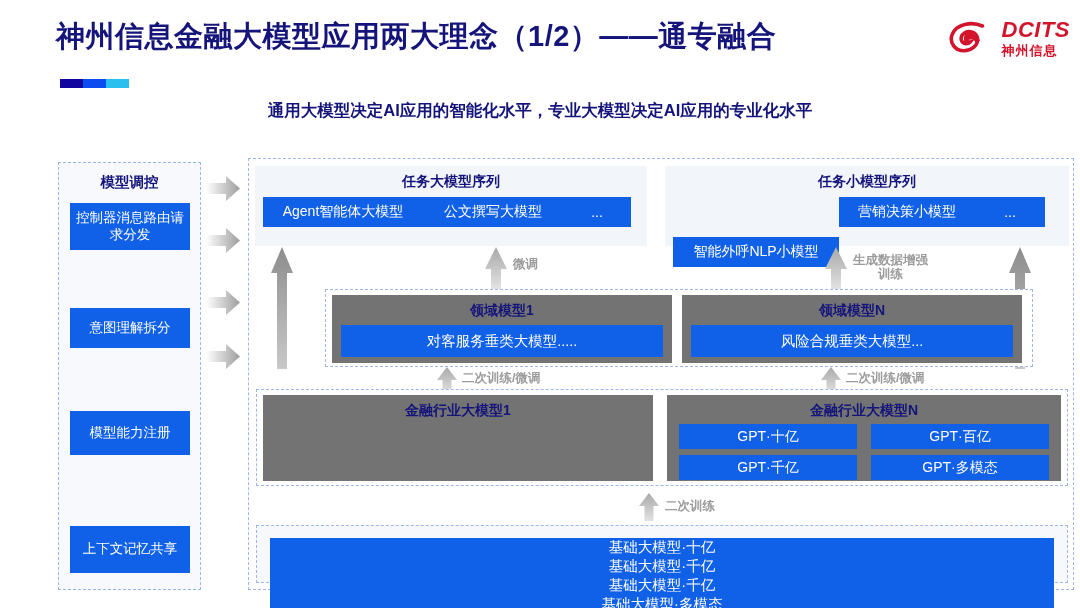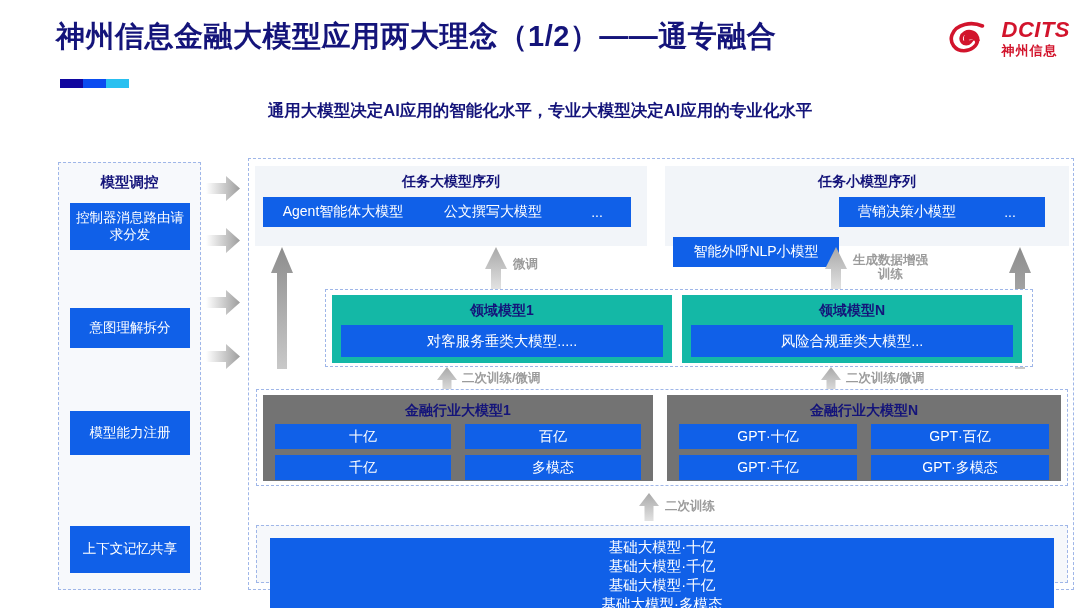--- a/index.html
+++ b/index.html
@@ -83,21 +83,21 @@
 
   
   .task-left{left:6px;top:7px;width:392px;height:80px;}
   .task-right{left:416px;top:7px;width:404px;height:80px;}
 
   
   .domain-band{
     position:absolute;left:76px;top:130px;width:708px;height:78px;
     border:1px dashed #9fb6e8;box-sizing:border-box;background:#ffffff;
   }
-  .domain-half{position:absolute;top:5px;height:68px;background:#14b8a6;}
+  .domain-half{position:absolute;top:5px;height:68px;background:#737373;}
   .domain-half.l{left:6px;width:340px;}
   .domain-half.r{left:356px;width:340px;}
   .domain-chip{
     margin:5px 9px 0 9px;height:32px;background:#1060e8;color:#fff;
     display:flex;align-items:center;justify-content:center;font-size:14.5px;
   }
 
   
   .ind-band{
     position:absolute;left:7px;top:230px;width:812px;height:97px;
@@ -263,26 +263,20 @@
     <div class="alabel" style="left:213px;top:212px;">二次训练/微调</div>
 
     <svg class="uparrow" style="left:572px;top:208px;" width="20" height="26" viewBox="0 0 20 26">
       <path d="M5.5 26 V13 H0 L10 0 L20 13 H14.5 V26 Z" fill="url(#gu2)"></path>
     </svg>
     <div class="alabel" style="left:597px;top:212px;">二次训练/微调</div>
 
     <div class="ind-band">
       <div class="ind-half l">
         <div class="panel-title">金融行业大模型1</div>
-        <div class="ind-grid">
-          <div class="ind-cell">十亿</div>
-          <div class="ind-cell">百亿</div>
-          <div class="ind-cell">千亿</div>
-          <div class="ind-cell">多模态</div>
-        </div>
       </div>
       <div class="ind-half r">
         <div class="panel-title">金融行业大模型N</div>
         <div class="ind-grid">
           <div class="ind-cell">GPT·十亿</div>
           <div class="ind-cell">GPT·百亿</div>
           <div class="ind-cell">GPT·千亿</div>
           <div class="ind-cell">GPT·多模态</div>
         </div>
       </div>

